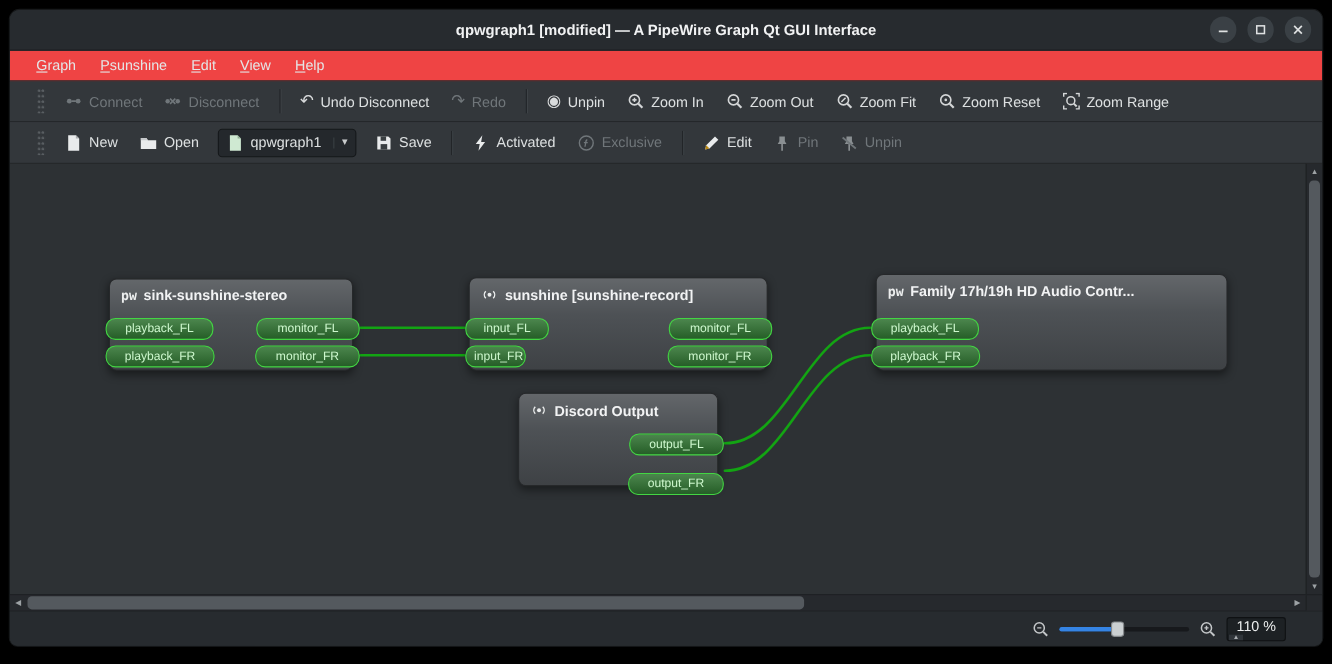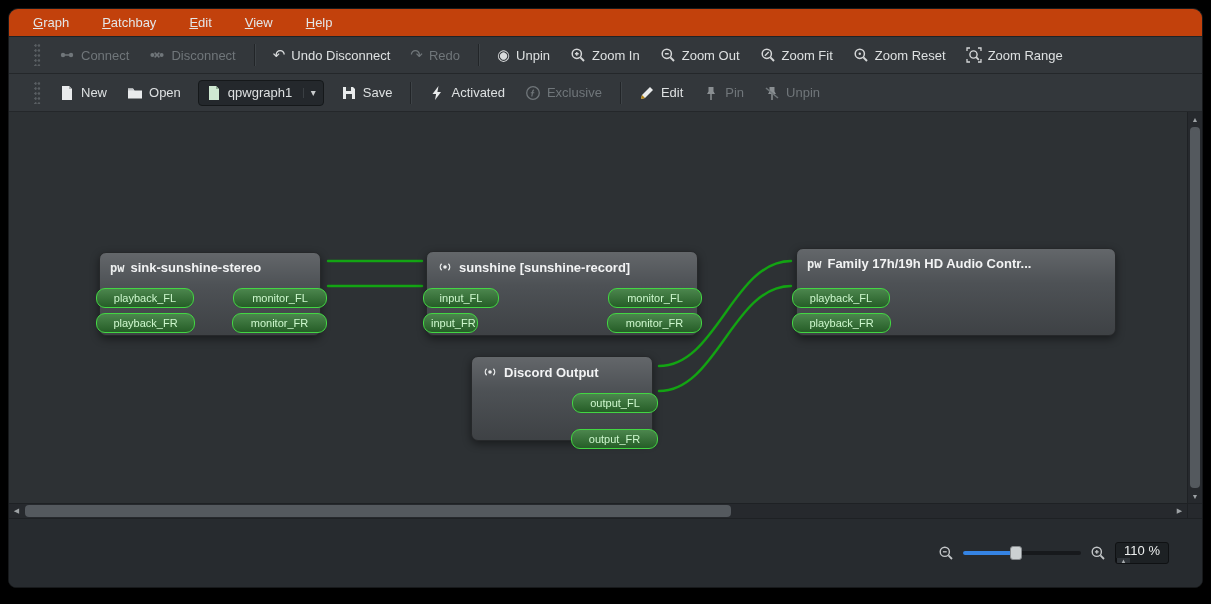--- a/index.html
+++ b/index.html
@@ -14,22 +14,22 @@
     border:1px solid #17191b;display:flex;flex-direction:column;}
   
   .titlebar{height:37px;flex:none;background:#272b2f;border-bottom:1px solid #1c1f22;
     display:flex;align-items:center;justify-content:center;position:relative;}
   .title{font-size:13.5px;font-weight:bold;color:#f1f2f3;}
   .winbtns{position:absolute;right:10px;top:0;height:100%;display:flex;align-items:center;gap:10px;}
   .winbtn{width:24px;height:24px;border-radius:50%;background:#3a4045;display:grid;place-items:center;}
   .winbtn svg{display:block;}
   .winbtn line,.winbtn rect{stroke:#dfe1e2;}
   
-  .menubar{height:28px;flex:none;background:#c2410c;border-bottom:1px solid #202326;
-    display:flex;align-items:center;padding-left:14px;gap:13px;font-size:13px;color:#e4e6e7;}
+  .menubar{height:28px;flex:none;background:#ef4444;border-bottom:1px solid #202326;
+    display:flex;align-items:center;padding-left:14px;gap:2px;font-size:13px;color:#e4e6e7;}
   .menu-item{padding:3px 10px;border-radius:3px;}
   .menu-item u{text-decoration:underline;}
   
   .toolbar{flex:none;background:#33373b;border-bottom:1px solid #24272a;
     display:flex;align-items:center;padding:0 22px;gap:2px;font-size:13px;color:#dde0e1;}
   .tb1{height:37px;} .tb2{height:38px;}
   .grip{width:7px;height:22px;margin:0 7px 0 3px;flex:none;
     background-image:radial-gradient(circle at 1.5px 1.5px,#5a5f63 1px,transparent 1.4px);
     background-size:3.5px 5px;}
   .tbtn{display:flex;align-items:center;gap:6px;padding:5px 9px;border-radius:3px;white-space:nowrap;}
@@ -43,21 +43,21 @@
   .combo-arrow{margin-left:auto;padding-left:7px;border-left:1px solid #3a3f43;
     color:#c9cccd;font-size:10px;line-height:10px;}
   
   .canvas-row{flex:none;height:392px;position:relative;background:#2d3134;
     border-bottom:1px solid #1e2124;}
   .canvas{position:absolute;left:0;top:0;right:15px;bottom:0;overflow:hidden;background:#2d3134;}
   .wires{position:absolute;left:0;top:0;}
   .wires path{fill:none;stroke:var(--wire);stroke-width:2.4;stroke-linecap:round;}
   .node{position:absolute;border-radius:7px;border:1px solid #26282a;
     background:linear-gradient(180deg,rgba(255,255,255,.14),rgba(255,255,255,.02) 40%,rgba(0,0,0,.16)) #4a4e52;
-    box-shadow:0 3px 8px rgba(0,0,0,.45);margin-top:36px;}
+    box-shadow:0 3px 8px rgba(0,0,0,.45);}
   .node-header{display:flex;align-items:center;gap:6px;padding:7px 10px 4px;}
   .node-title{font-size:13px;font-weight:bold;color:#f2f3f4;white-space:nowrap;overflow:hidden;}
   .pw-icon{font-size:12px;font-weight:bold;color:#eceeee;font-family:"DejaVu Sans Mono",monospace;line-height:14px;}
   .port{position:absolute;height:20px;border-radius:9px;padding:0 7px;text-align:center;
     font-size:11px;line-height:18px;white-space:nowrap;color:var(--port-text);
     border:1px solid var(--port-border);
     background:linear-gradient(180deg,rgba(255,255,255,.14),rgba(0,0,0,.18)) var(--port-fill);}
   
   .vscroll{position:absolute;right:0;top:0;bottom:0;width:15px;background:#26292d;
     border-left:1px solid #1e2124;display:flex;flex-direction:column;}
@@ -81,24 +81,45 @@
   .spin-value{padding:0 8px;font-size:13px;color:#eceeee;display:flex;align-items:center;}
   .spin-arrows{display:flex;flex-direction:column;border-left:1px solid #0f1113;width:14px;}
   .spin-arrows span{flex:1;display:grid;place-items:center;font-size:6px;color:#a9adb0;background:#30353a;}
   .spin-arrows span:first-child{border-bottom:1px solid #0f1113;}
 </style>
 </head>
 <body>
 
 <div class="window">
 
+  <div class="titlebar">
+    <span class="title">qpwgraph1 [modified] — A PipeWire Graph Qt GUI Interface</span>
+    <div class="winbtns">
+      <div class="winbtn">
+        <svg class="minimize-glyph" width="10" height="10">
+            <line x1="1" y1="6.5" x2="9" y2="6.5" stroke-width="1.6"></line>
+          </svg>
+      </div>
+      <div class="winbtn">
+        <svg width="10" height="10">
+            <rect x="1.5" y="1.5" width="7" height="7" fill="none" stroke-width="1.4"></rect>
+          </svg>
+      </div>
+      <div class="winbtn">
+        <svg width="10" height="10">
+            <line x1="1.5" y1="1.5" x2="8.5" y2="8.5" stroke-width="1.5"></line>
+            <line x1="8.5" y1="1.5" x2="1.5" y2="8.5" stroke-width="1.5"></line>
+          </svg>
+      </div>
+    </div>
+  </div>
 
   <div class="menubar">
     <span class="menu-item"><u>G</u><span>raph</span></span>
-    <span class="menu-item"><u>P</u><span>atchbay</span></span>
+    <span class="menu-item"><u>P</u><span>sunshine</span></span>
     <span class="menu-item"><u>E</u><span>dit</span></span>
     <span class="menu-item"><u>V</u><span>iew</span></span>
     <span class="menu-item"><u>H</u><span>elp</span></span>
   </div>
 
   <div class="toolbar tb1">
     <div class="grip"></div>
 
     <div class="tbtn disabled">
       <svg class="icon16" viewBox="0 0 16 16">

